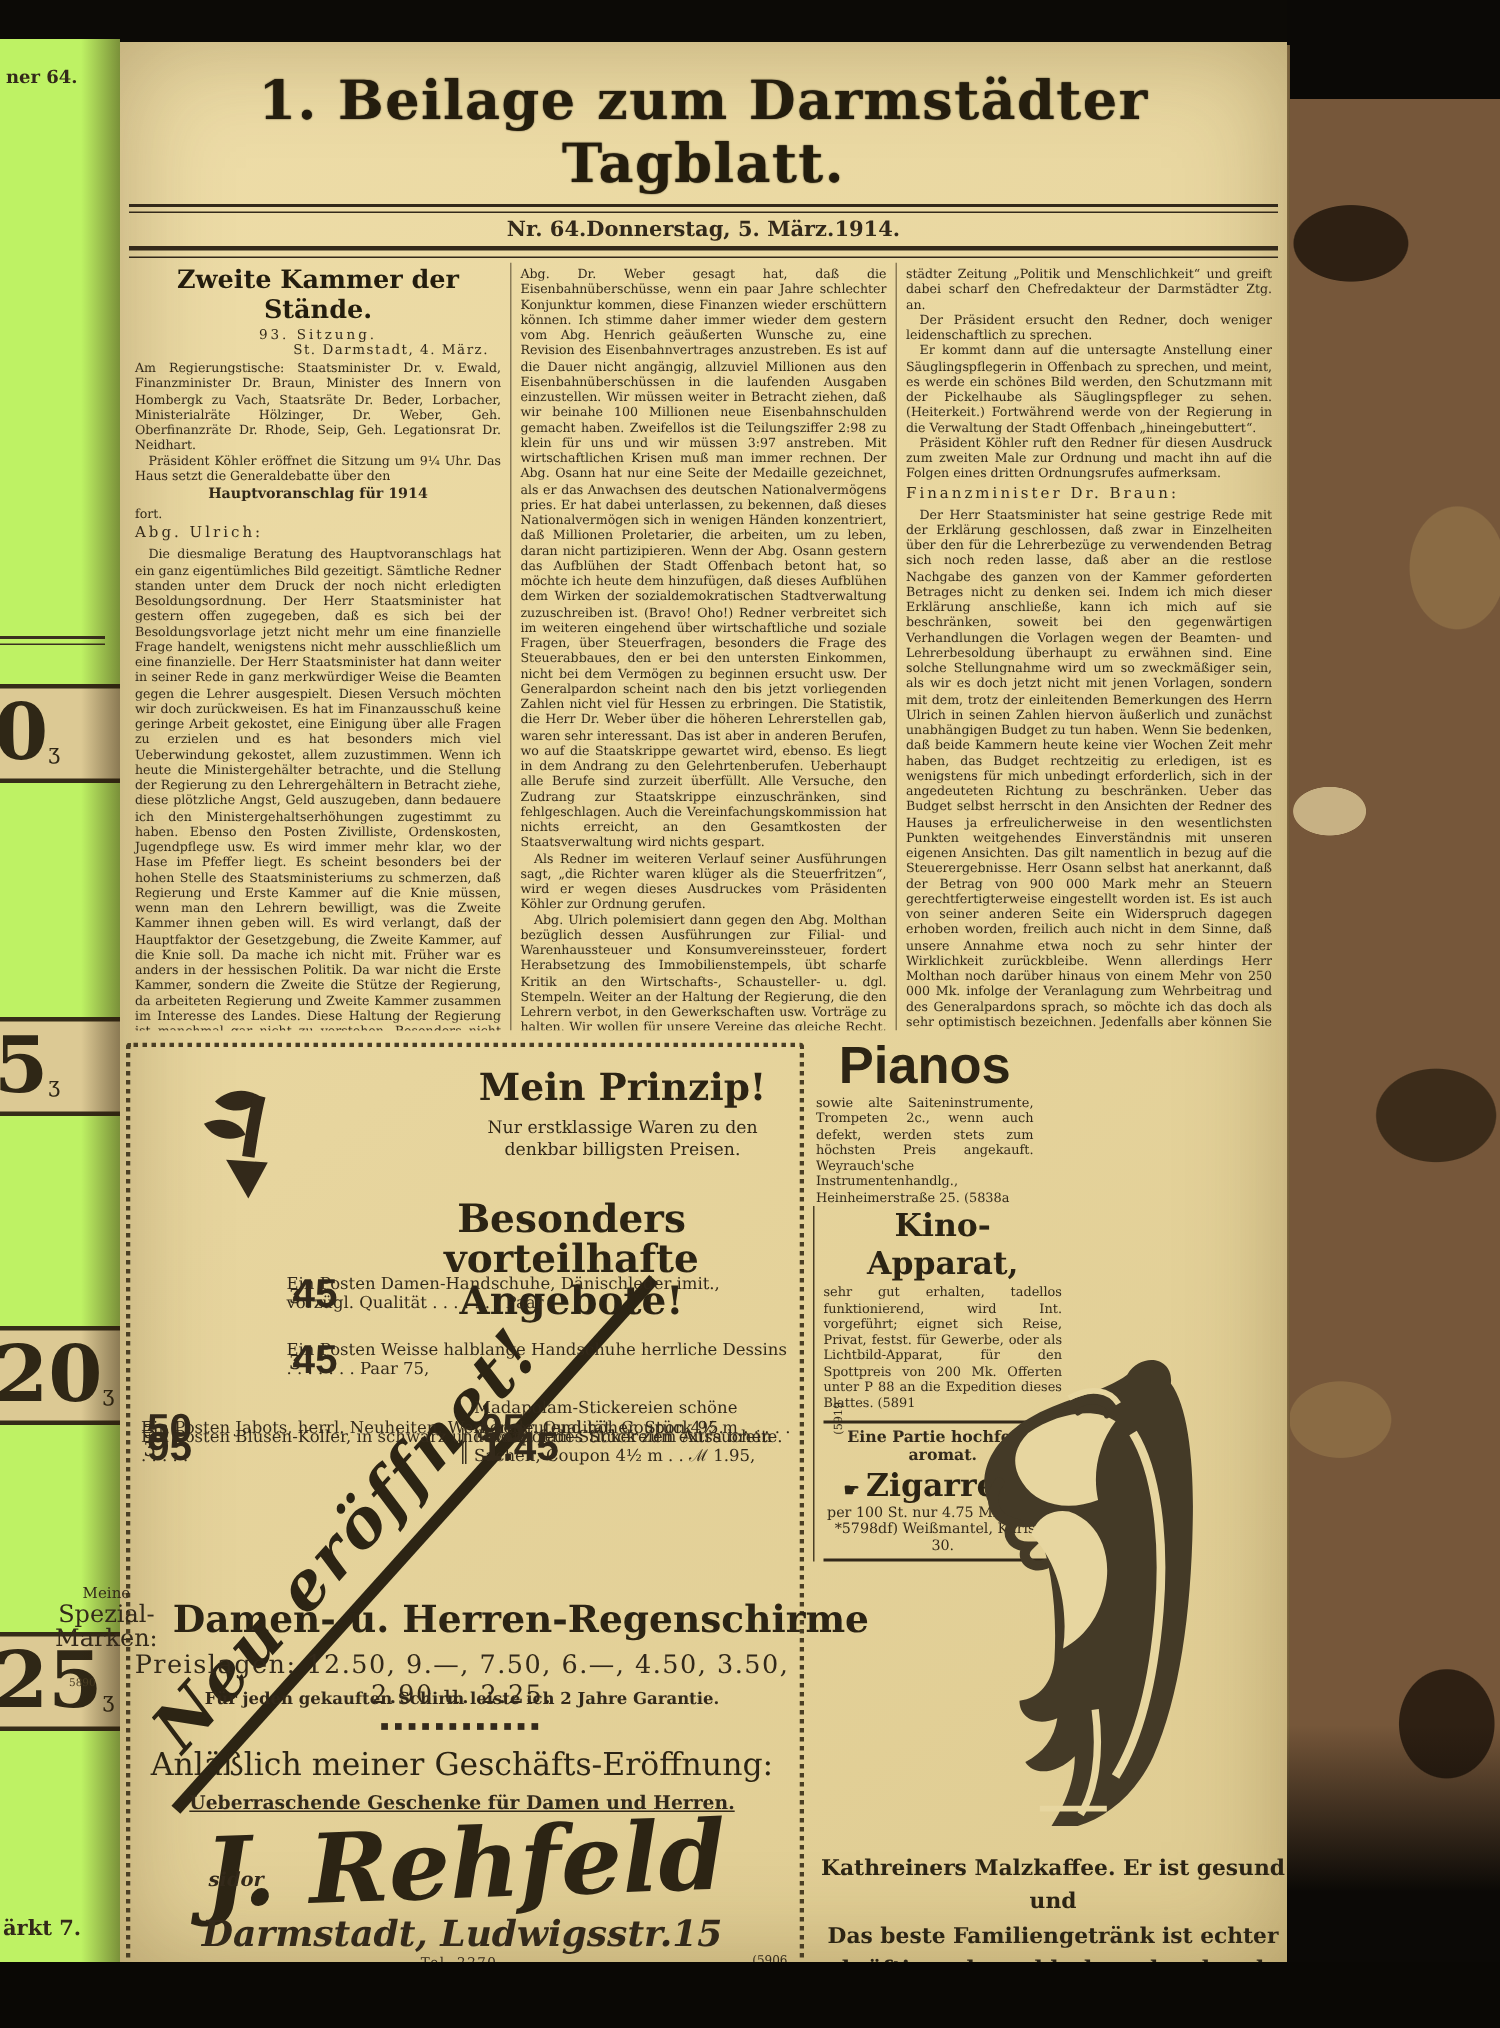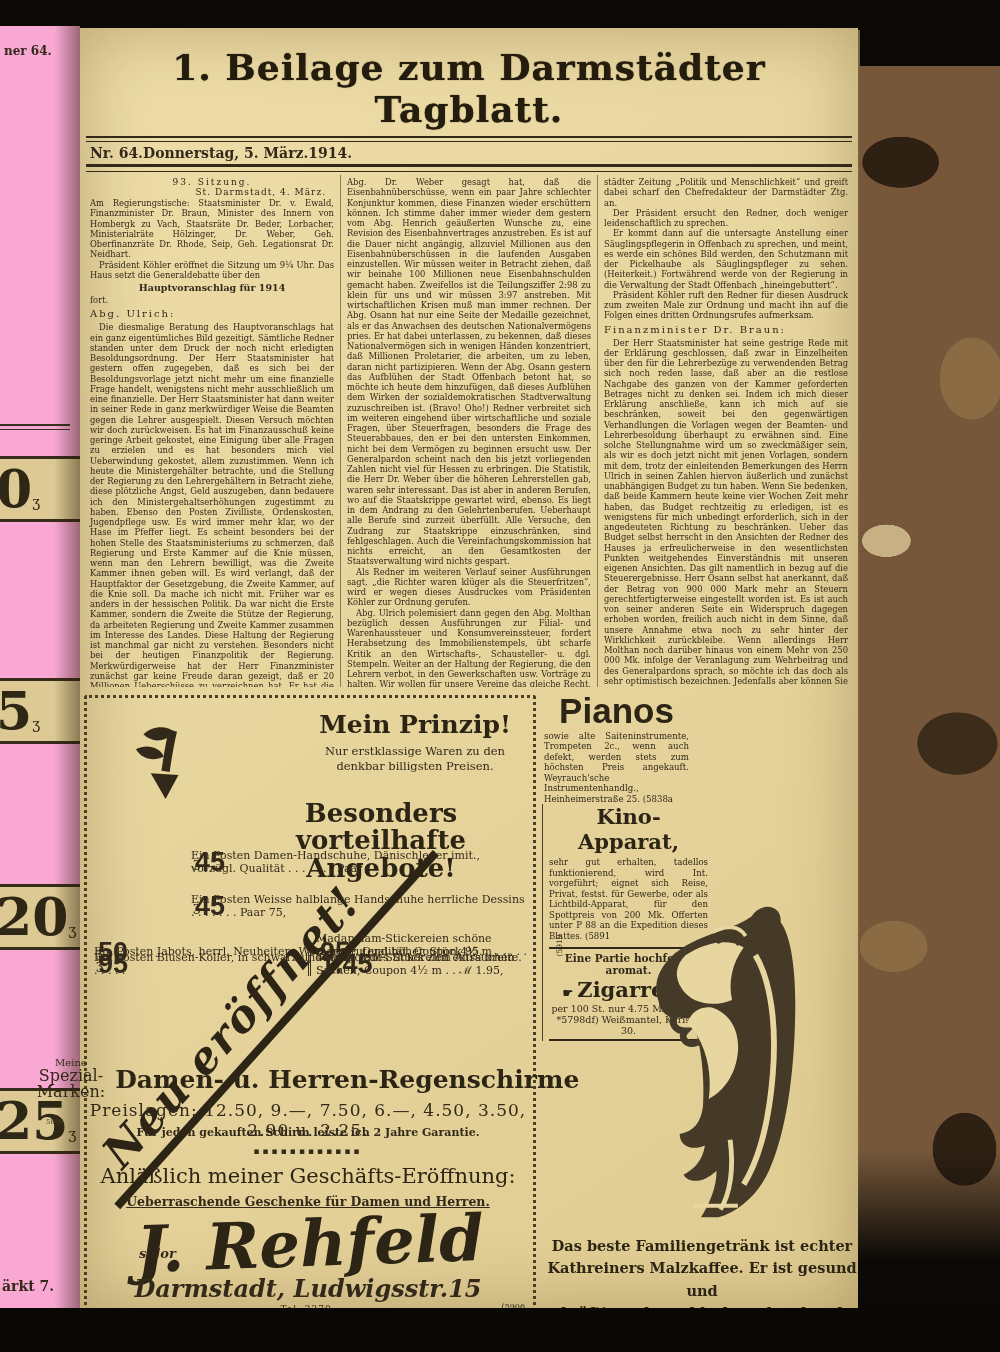--- a/index.html
+++ b/index.html
@@ -15,38 +15,38 @@
     radial-gradient(ellipse 90px 70px at 70% 55%,#3c2c1a 0 44%,transparent 45%),
     radial-gradient(ellipse 80px 60px at 25% 70%,#8a6b44 0 42%,transparent 43%),
     radial-gradient(ellipse 70px 80px at 75% 85%,#2e2013 0 45%,transparent 46%),
     #76573a;}
   .cover-top{position:absolute;left:858px;top:0;width:142px;height:66px;background:#0b0906;}
   .cover-bottom{position:absolute;left:858px;top:1150px;width:142px;height:202px;
     background:linear-gradient(180deg,transparent,#0b0906 55%);}
   .page-stack{position:absolute;left:844px;top:30px;width:16px;height:1270px;
     background:linear-gradient(90deg,#d9c48d,#b99e66 50%,#6e5836);}
   
-  .prev{position:absolute;left:0;top:26px;width:80px;height:1288px;background:#f9a8d4;overflow:hidden;}
+  .prev{position:absolute;left:0;top:26px;width:80px;height:1288px;background:#bef264;overflow:hidden;}
   .prev .shadow{position:absolute;right:0;top:0;width:26px;height:100%;
     background:linear-gradient(90deg,transparent,rgba(40,25,5,.45));}
   .prev-top-text{position:absolute;left:4px;top:18px;font-weight:bold;font-size:12px;}
   .prev-rule{position:absolute;left:0;top:398px;width:70px;border-top:2px solid #3a3120;border-bottom:1px solid #3a3120;height:3px;}
   .numbox{position:absolute;left:-34px;width:92px;border:3px solid #352c19;border-left:none;
     padding:4px 6px 4px 30px;font-weight:bold;font-size:52px;line-height:1;color:#2f2716;background:#dcc994;}
   .numbox .cur{font-size:14px;font-weight:normal;}
   .prev-small{position:absolute;left:46px;top:1092px;font-size:7px;color:#4a3e24;}
   .prev-bot-text{position:absolute;left:2px;top:1252px;font-weight:bold;font-size:14px;}
   
   .page{position:absolute;left:80px;top:28px;width:778px;height:1284px;
     background:linear-gradient(145deg,#eedda8 0%,#e7d59e 45%,#dfcc92 100%);
     box-shadow:inset 0 0 70px rgba(90,65,20,.35);}
   .mast-title{margin:18px 8px 0;text-align:center;font-weight:bold;font-size:36px;
     letter-spacing:1px;color:#241d0e;text-shadow:0 0 1px #241d0e;}
   .rule-a{margin:6px 6px 0;border-top:2px solid #33291a;border-bottom:1px solid #33291a;height:3px;}
-  .dateline{display:flex;justify-content:flex-start;align-items:baseline;
+  .dateline{display:flex;justify-content:center;align-items:baseline;
     font-weight:bold;font-size:14px;padding:3px 10px 1px;}
   .rule-b{margin:2px 6px 0;border-top:3px solid #33291a;border-bottom:1px solid #33291a;height:4px;}
   
   .cols{display:flex;height:512px;overflow:hidden;margin:3px 4px 0;}
   .col{flex:1;padding:2px 6px;overflow:hidden;}
   .col+.col{border-left:1px solid rgba(60,47,25,.55);}
   .col p{margin:0;font-size:8.4px;line-height:1.22;text-align:justify;text-indent:9px;}
   .col p.noindent{text-indent:0;}
   .art-head{font-weight:bold;font-size:17px;text-align:center;margin:0 0 2px;color:#241d0e;}
   .art-sub{font-size:9px;text-align:center;margin:0;letter-spacing:2px;}
@@ -140,20 +140,21 @@
   <div class="rule-a"></div>
   <div class="dateline">
     <span>Nr. 64.</span>
     <span>Donnerstag, 5. März.</span>
     <span>1914.</span>
   </div>
   <div class="rule-b"></div>
 
   <div class="cols">
     <div class="col">
+      <div class="art-head">Zweite Kammer der Stände.</div>
       <div class="art-sub">93. Sitzung.</div>
       <div class="art-sub2">St. Darmstadt, 4. März.</div>
       <p class="noindent">Am Regierungstische: Staatsminister Dr. v. Ewald, Finanzminister Dr. Braun, Minister des Innern von Hombergk zu Vach, Staatsräte Dr. Beder, Lorbacher, Ministerialräte Hölzinger, Dr. Weber, Geh. Oberfinanzräte Dr. Rhode, Seip, Geh. Legationsrat Dr. Neidhart.</p>
       <p>Präsident Köhler eröffnet die Sitzung um 9¼ Uhr. Das Haus setzt die Generaldebatte über den</p>
       <div class="art-mid">Hauptvoranschlag für 1914</div>
       <p class="noindent">fort.</p>
       <div class="art-speaker">Abg. Ulrich:</div>
       <p>Die diesmalige Beratung des Hauptvoranschlags hat ein ganz eigentümliches Bild gezeitigt. Sämtliche Redner standen unter dem Druck der noch nicht erledigten Besoldungsordnung. Der Herr Staatsminister hat gestern offen zugegeben, daß es sich bei der Besoldungsvorlage jetzt nicht mehr um eine finanzielle Frage handelt, wenigstens nicht mehr ausschließlich um eine finanzielle. Der Herr Staatsminister hat dann weiter in seiner Rede in ganz merkwürdiger Weise die Beamten gegen die Lehrer ausgespielt. Diesen Versuch möchten wir doch zurückweisen. Es hat im Finanzausschuß keine geringe Arbeit gekostet, eine Einigung über alle Fragen zu erzielen und es hat besonders mich viel Ueberwindung gekostet, allem zuzustimmen. Wenn ich heute die Ministergehälter betrachte, und die Stellung der Regierung zu den Lehrergehältern in Betracht ziehe, diese plötzliche Angst, Geld auszugeben, dann bedauere ich den Ministergehaltserhöhungen zugestimmt zu haben. Ebenso den Posten Zivilliste, Ordenskosten, Jugendpflege usw. Es wird immer mehr klar, wo der Hase im Pfeffer liegt. Es scheint besonders bei der hohen Stelle des Staatsministeriums zu schmerzen, daß Regierung und Erste Kammer auf die Knie müssen, wenn man den Lehrern bewilligt, was die Zweite Kammer ihnen geben will. Es wird verlangt, daß der Hauptfaktor der Gesetzgebung, die Zweite Kammer, auf die Knie soll. Da mache ich nicht mit. Früher war es anders in der hessischen Politik. Da war nicht die Erste Kammer, sondern die Zweite die Stütze der Regierung, da arbeiteten Regierung und Zweite Kammer zusammen im Interesse des Landes. Diese Haltung der Regierung ist manchmal gar nicht zu verstehen. Besonders nicht bei der heutigen Finanzpolitik der Regierung. Merkwürdigerweise hat der Herr Finanzminister zunächst gar keine Freude daran gezeigt, daß er 20 Millionen Ueberschüsse zu verzeichnen hat. Er hat die günstige Finanzlage Hessens recht bescheiden als gut bezeichnet. Wir haben im Ausschuß nun noch ein paar weitere Millionchen entdeckt, die, wenn sie auch nicht sofort liquid sind, doch nach den gesetzlichen Bestimmungen Verwendung finden können. Man kann also ganz offen sagen, daß unsere Finanzen gesund sind. Dennoch ist nicht von der Hand zu weisen, wie</p>
     </div>
     <div class="col">
@@ -268,22 +269,22 @@
         <path fill="none" stroke="#443a27" stroke-width="7" stroke-linecap="round" d="M30 92 C22 104 26 116 40 120 C34 126 38 136 50 136 C44 142 50 152 62 148"></path>
         <path fill="#e7d6a0" d="M52 128 C70 146 78 176 74 206 C90 198 102 180 104 158 C106 136 96 118 78 112 C66 110 56 116 52 128 Z"></path>
         <path fill="none" stroke="#e7d6a0" stroke-width="6" d="M122 58 C138 84 144 130 140 180 C136 230 126 268 110 294"></path>
         <path fill="none" stroke="#e7d6a0" stroke-width="5" d="M96 248 C100 278 96 304 86 320"></path>
         <path fill="none" stroke="#e7d6a0" stroke-width="4" d="M78 34 C92 26 106 28 112 38"></path>
         <path fill="none" stroke="#443a27" stroke-width="4" stroke-linecap="round" d="M84 44 C92 38 102 40 104 46"></path>
         <path fill="none" stroke="#e7d6a0" stroke-width="4" d="M58 316 L104 316"></path>
       </svg>
 
       <div class="kath">
+        <p>Kathreiners Malzkaffee. Er ist gesund und</p>
         <p>Das beste Familiengetränk ist echter</p>
-        <p>Kathreiners Malzkaffee. Er ist gesund und</p>
         <p>kräftig, sehr wohlschmeckend und billig.</p>
         <p>Der Gehalt macht’s!</p>
       </div>
     </div>
   </div>
 </div>
 
 <div class="band-bottom"></div>
 
 </body></html>

